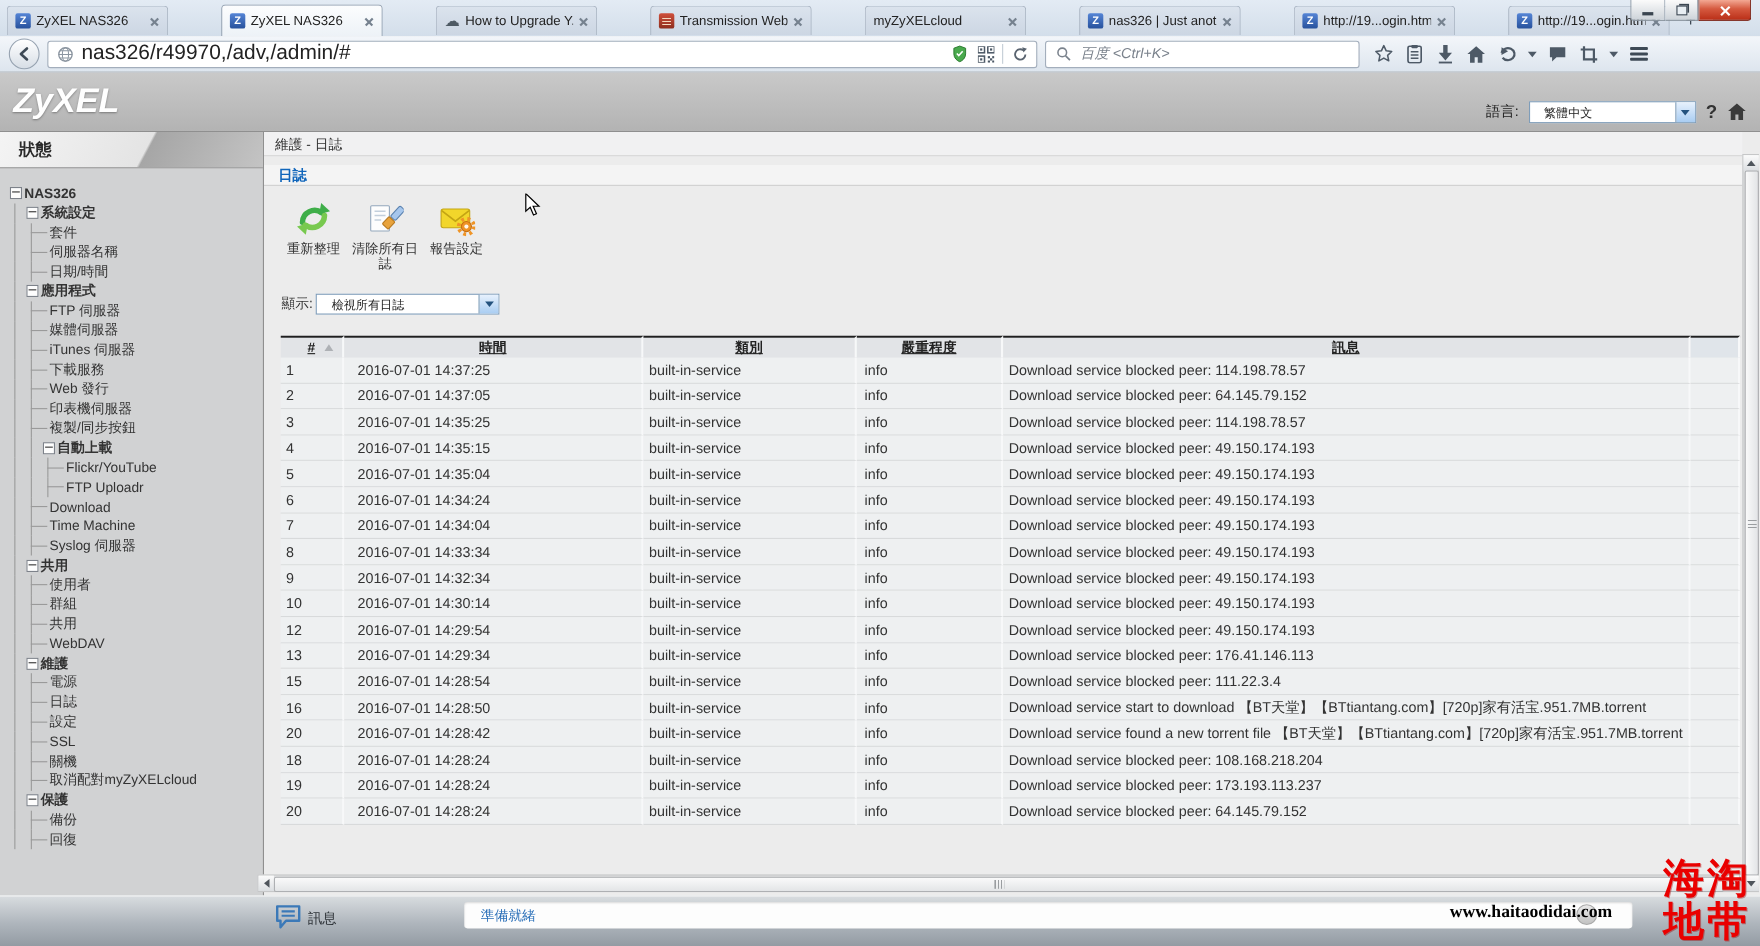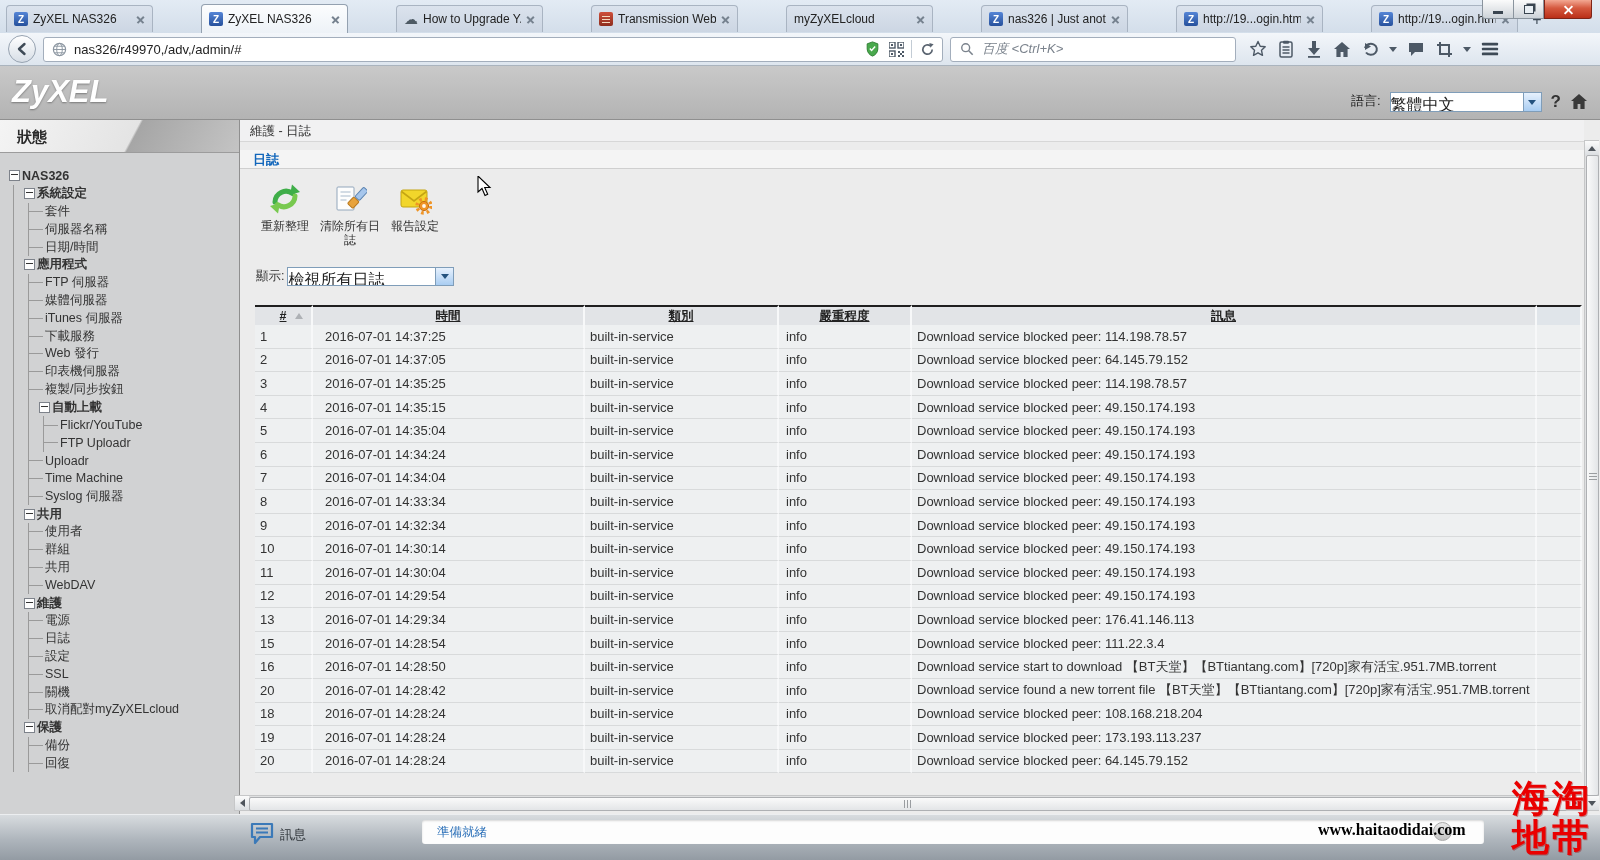--- a/index.html
+++ b/index.html
@@ -36,37 +36,37 @@
   .glyph-x{width:11px;height:11px;position:relative;}
   .glyph-x::before,.glyph-x::after{content:"";position:absolute;left:0;top:5px;width:11px;height:2px;background:#fff;}
   .glyph-x::before{transform:rotate(45deg);} .glyph-x::after{transform:rotate(-45deg);}
   .navbar{position:absolute;left:0;top:33px;width:1600px;height:33px;
           background:linear-gradient(#f3f6fa,#dde5ee);border-bottom:1px solid #aab4be;box-sizing:border-box;
           display:flex;align-items:center;padding:0 8px;gap:7px;}
   .backbtn{width:26px;height:26px;border-radius:50%;border:1px solid #97a3b1;flex:none;
            background:linear-gradient(#ffffff,#d7dee6);display:flex;align-items:center;justify-content:center;}
   .urlbox{width:900px;height:25px;background:#fff;border:1px solid #a3aebc;border-radius:3px;flex:none;
           display:flex;align-items:center;padding:0 6px;box-sizing:border-box;gap:6px;}
-  .urltext{flex:1;font-size:13px;color:#222;white-space:nowrap;overflow:hidden;}
+  .urltext{flex:1;font-size:19px;color:#222;white-space:nowrap;overflow:hidden;}
   .searchbox{width:286px;height:25px;background:#fff;border:1px solid #a3aebc;border-radius:3px;flex:none;
           display:flex;align-items:center;padding:0 7px;box-sizing:border-box;gap:6px;}
   .searchtext{font-size:13px;color:#7a828c;font-style:italic;}
   .navicons{display:flex;align-items:center;gap:10px;margin-left:6px;}
   .icon16{width:18px;height:18px;flex:none;display:flex;align-items:center;justify-content:center;}
   .caret-down{width:0;height:0;border-left:4px solid transparent;border-right:4px solid transparent;border-top:5px solid #4d5966;flex:none;}
   .sep{width:1px;height:18px;background:#c3ccd5;flex:none;}
   
   .appheader{position:absolute;left:0;top:66px;width:1600px;height:54px;
              background:linear-gradient(#c9c9c9,#b3b3b3);border-bottom:1px solid #8f8f8f;box-sizing:border-box;}
   .logo{position:absolute;left:12px;top:8px;font-size:31px;font-weight:bold;font-style:italic;color:#fff;
         letter-spacing:0;text-shadow:0 1px 2px rgba(0,0,0,.35);}
   .langbar{position:absolute;right:12px;top:26px;display:flex;align-items:flex-start;gap:9px;}
   .langlabel{font-size:13px;color:#222;}
   .sel{background:#fff;border:1px solid #7f9db9;display:flex;align-items:stretch;box-sizing:border-box;}
-  .sel .seltxt{flex:1;font-size:16px;color:#222;padding:2px 0;white-space:nowrap;overflow:hidden;}
+  .sel .seltxt{flex:1;font-size:11px;color:#222;padding:2px 13px;white-space:nowrap;overflow:hidden;}
   .sel .selbtn{width:17px;background:linear-gradient(#e7f1fd,#a9cdf2);border-left:1px solid #7f9db9;
                display:flex;align-items:center;justify-content:center;flex:none;}
   .selbtn::after{content:"";width:0;height:0;border-left:4px solid transparent;border-right:4px solid transparent;border-top:5px solid #24527e;}
   .lang-sel{width:152px;height:20px;}
   .helpq{font-size:17px;font-weight:bold;color:#333;}
   
   .sidebar{position:absolute;left:0;top:120px;width:240px;height:694px;background:#d1d2d3;
            border-right:1px solid #8f8f8f;box-sizing:border-box;}
   .sidetitle{position:absolute;left:0;top:0;width:100%;height:33px;line-height:33px;
              padding-left:17px;box-sizing:border-box;font-size:15px;font-weight:bold;color:#2a2a2a;
@@ -424,21 +424,21 @@
         <span class="rail"></span>
         <span class="rail"></span>
         <span class="rail"></span>
         <span class="tick"></span>
         <span class="tlabel">FTP Uploadr</span>
       </div>
       <div class="tnode">
         <span class="rail"></span>
         <span class="rail"></span>
         <span class="tick"></span>
-        <span class="tlabel">Uploadr</span>
+        <span class="tlabel">Download</span>
       </div>
       <div class="tnode">
         <span class="rail"></span>
         <span class="rail"></span>
         <span class="tick"></span>
         <span class="tlabel">Time Machine</span>
       </div>
       <div class="tnode">
         <span class="rail"></span>
         <span class="rail"></span>
@@ -685,28 +685,20 @@
           </tr>
           <tr>
             <td class="c0">10</td>
             <td class="c1">2016-07-01 14:30:14</td>
             <td class="c2">built-in-service</td>
             <td class="c3">info</td>
             <td class="c4">Download service blocked peer: 49.150.174.193</td>
             <td class="filler"></td>
           </tr>
           <tr>
-            <td class="c0">11</td>
-            <td class="c1">2016-07-01 14:30:04</td>
-            <td class="c2">built-in-service</td>
-            <td class="c3">info</td>
-            <td class="c4">Download service blocked peer: 49.150.174.193</td>
-            <td class="filler"></td>
-          </tr>
-          <tr>
             <td class="c0">12</td>
             <td class="c1">2016-07-01 14:29:54</td>
             <td class="c2">built-in-service</td>
             <td class="c3">info</td>
             <td class="c4">Download service blocked peer: 49.150.174.193</td>
             <td class="filler"></td>
           </tr>
           <tr>
             <td class="c0">13</td>
             <td class="c1">2016-07-01 14:29:34</td>

